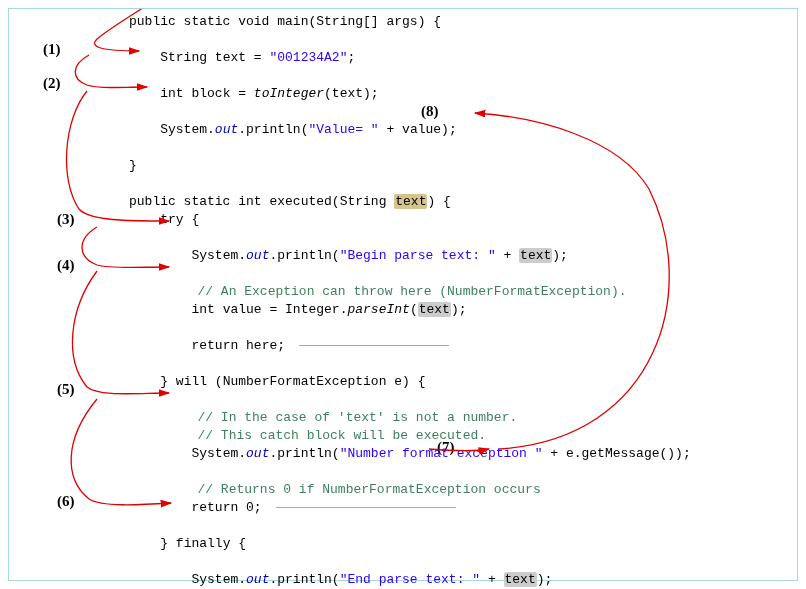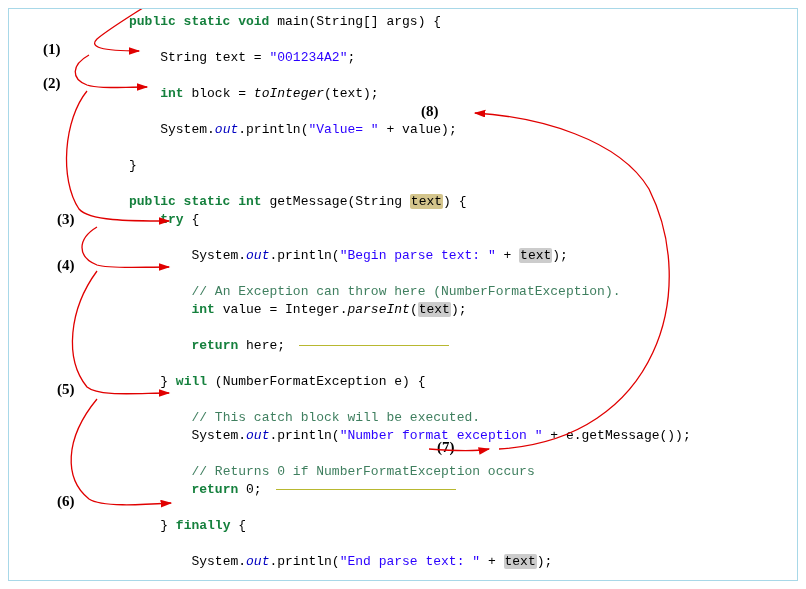--- a/index.html
+++ b/index.html
@@ -21,23 +21,23 @@
   height: 573px;
   position: relative;
   background: #fff;
 }
 .code-block {
   position: relative;
   padding-left: 120px;
   line-height: 18px;
 }
 .line { white-space: pre; height: 18px; }
-.kw { color: #15803d; font-weight: bold; }
+.kw { color: #000000; font-weight: normal; }
 .str { color: #2a00ff; }
-.comment { color: #3f7f5f; }
+.comment { color: #3f7f5f; margin-left: 6px; }
 .it { font-style: italic; }
 .field { font-style: italic; color: #0000C0; }
 .hl { background: #d4c58c; border-radius: 2px; padding: 0 1px;}
 .hlg { background: #cccccc; border-radius: 2px; padding: 0 1px;}
 .step-label {
   position: absolute;
   font-family: "Segoe Script", "Comic Sans MS", cursive;
   font-weight: bold;
   font-size: 15px;
   color: #000;
@@ -73,32 +73,33 @@
 <div class="line"><span class="kw">public static void</span><span> main(String[] args) {</span></div>
 <div class="line"></div>
 <div class="line">    <span>String text = </span><span class="str">"001234A2"</span><span>;</span></div>
 <div class="line"></div>
 <div class="line">    <span class="kw">int</span><span> block = </span><span class="it">toInteger</span><span>(text);</span></div>
 <div class="line"></div>
 <div class="line">    <span>System.</span><span class="field">out</span><span>.println(</span><span class="str">"Value= "</span><span> + value);</span></div>
 <div class="line"></div>
 <div class="line"><span>}</span></div>
 <div class="line"></div>
-<div class="line"><span class="kw">public static int</span><span> getMessage(String </span><span class="hl">text</span><span>) {</span></div>
+<div class="line"><span class="kw">public static int</span><span> executed(String </span><span class="hl">text</span><span>) {</span></div>
 <div class="line">    <span class="kw">try</span><span> {</span></div>
 <div class="line"></div>
 <div class="line">        <span>System.</span><span class="field">out</span><span>.println(</span><span class="str">"Begin parse text: "</span><span> + </span><span class="hlg">text</span><span>);</span></div>
 <div class="line"></div>
 <div class="line">        <span class="comment">// An Exception can throw here (NumberFormatException).</span></div>
 <div class="line">        <span class="kw">int</span><span> value = Integer.</span><span class="it">parseInt</span><span>(</span><span class="hlg">text</span><span>);</span></div>
 <div class="line"></div>
 <div class="line">        <span class="kw">return</span><span> here;</span><span class="hline" style="width:150px"></span></div>
 <div class="line"></div>
 <div class="line">    <span>} </span><span class="kw">will</span><span> (NumberFormatException e) {</span></div>
 <div class="line"></div>
+<div class="line">        <span class="comment">// In the case of 'text' is not a number.</span></div>
 <div class="line">        <span class="comment">// This catch block will be executed.</span></div>
 <div class="line">        <span>System.</span><span class="field">out</span><span>.println(</span><span class="str">"Number format exception "</span><span> + e.getMessage());</span></div>
 <div class="line"></div>
 <div class="line">        <span class="comment">// Returns 0 if NumberFormatException occurs</span></div>
 <div class="line">        <span class="kw">return</span><span> 0;</span><span class="hline" style="width:180px"></span></div>
 <div class="line"></div>
 <div class="line">    <span>} </span><span class="kw">finally</span><span> {</span></div>
 <div class="line"></div>
 <div class="line">        <span>System.</span><span class="field">out</span><span>.println(</span><span class="str">"End parse text: "</span><span> + </span><span class="hlg">text</span><span>);</span></div>
 

